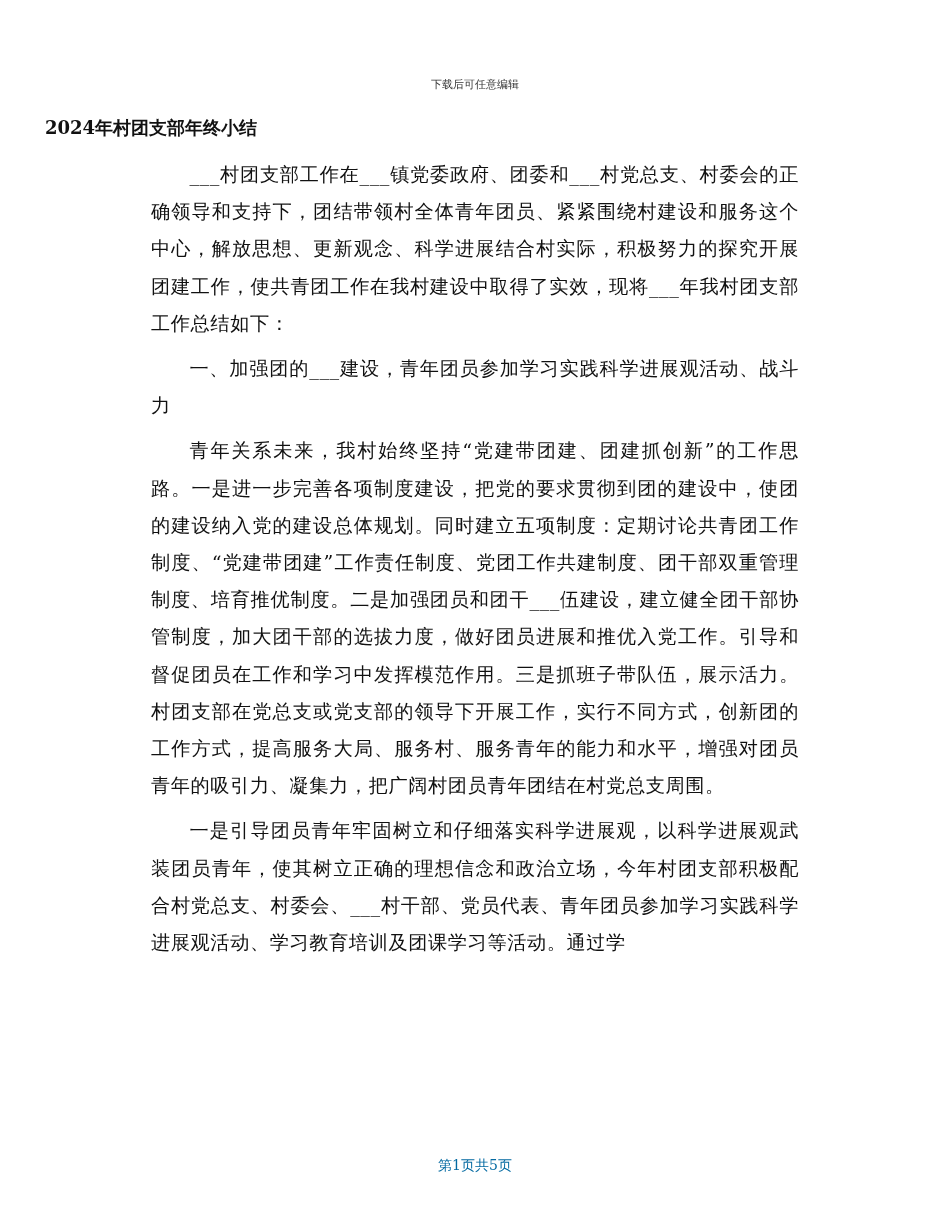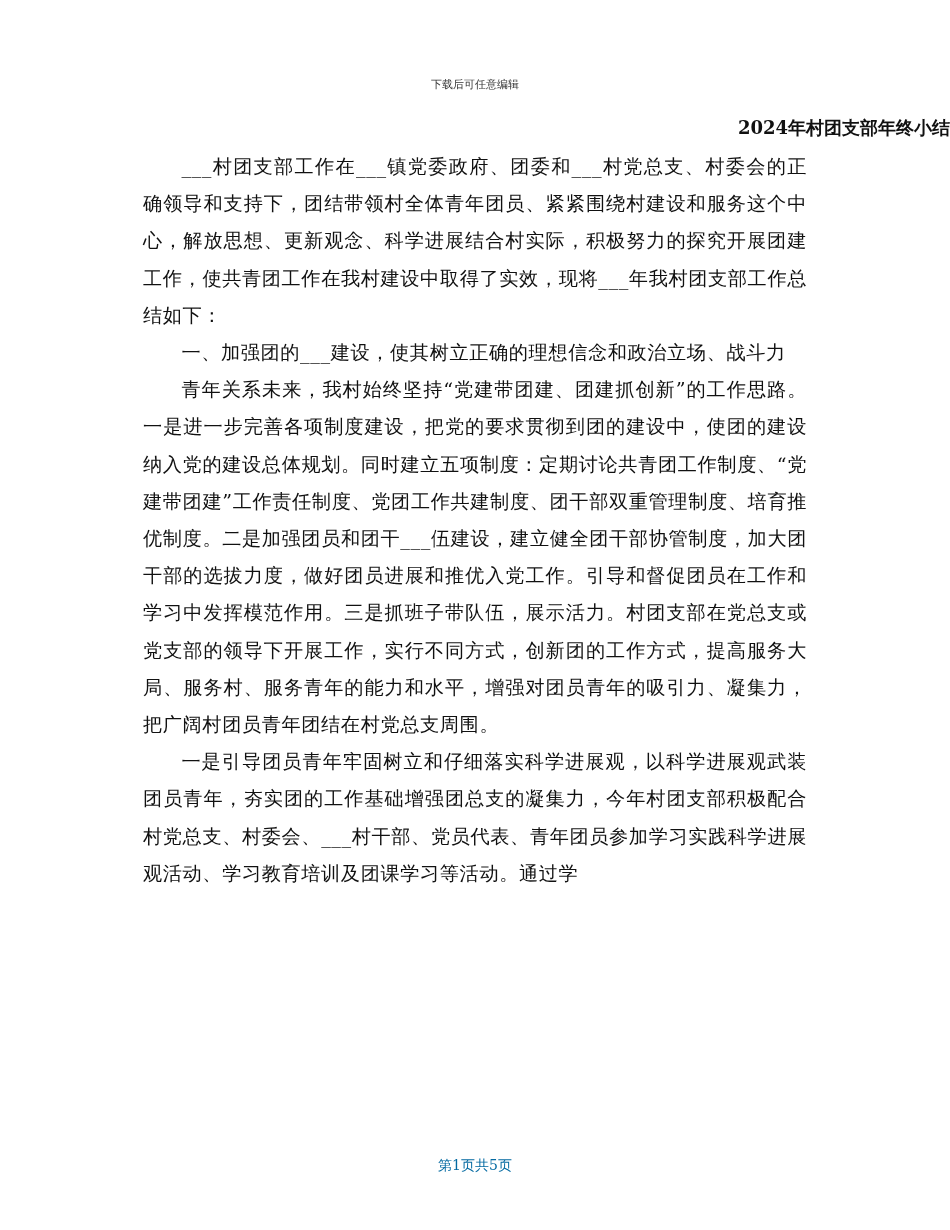--- a/index.html
+++ b/index.html
@@ -1,34 +1,34 @@
 <!DOCTYPE html>
 <html><head>
 <meta charset="utf-8">
 <style>
   html, body { margin: 0; padding: 0; background: #ffffff; }
   body { width: 950px; height: 1230px; position: relative; overflow: hidden;
          font-family: "DejaVu Serif", "Liberation Serif", serif; color: #111; }
   .header-note { position: absolute; top: 53px; left: 0; width: 950px; text-align: center;
                  font-size: 11px; color: #333; font-family: "DejaVu Sans", sans-serif; margin-top: 24px; }
-  .title { position: absolute; top: 116px; left: 0; width: 950px; text-align: right;
+  .title { position: absolute; top: 116px; left: 0; width: 950px; text-align: left;
            font-size: 18px; font-weight: bold; padding-left: 45px; box-sizing: border-box; }
   .body-text { position: absolute; top: 148px; left: 143px; width: 664px;
                font-size: 19.2px; line-height: 37.2px; text-align: justify; letter-spacing: 0.6px; }
-  .body-text p { margin: 0; text-indent: 2em; }
+  .body-text p { margin: 8px; text-indent: 2em; }
   .footer { position: absolute; top: 1157px; left: 0; width: 950px; text-align: center;
             font-size: 14px; color: #0369a1; }
 </style>
 </head>
 <body>
 
 <div class="header-note">下载后可任意编辑</div>
 
 <div class="title">2024年村团支部年终小结</div>
 
 <div class="body-text">
   <p>___村团支部工作在___镇党委政府、团委和___村党总支、村委会的正确领导和支持下，团结带领村全体青年团员、紧紧围绕村建设和服务这个中心，解放思想、更新观念、科学进展结合村实际，积极努力的探究开展团建工作，使共青团工作在我村建设中取得了实效，现将___年我村团支部工作总结如下：</p>
-  <p>一、加强团的___建设，使其树立正确的理想信念和政治立场、战斗力</p>
+  <p>一、加强团的___建设，青年团员参加学习实践科学进展观活动、战斗力</p>
   <p>青年关系未来，我村始终坚持“党建带团建、团建抓创新”的工作思路。一是进一步完善各项制度建设，把党的要求贯彻到团的建设中，使团的建设纳入党的建设总体规划。同时建立五项制度：定期讨论共青团工作制度、“党建带团建”工作责任制度、党团工作共建制度、团干部双重管理制度、培育推优制度。二是加强团员和团干___伍建设，建立健全团干部协管制度，加大团干部的选拔力度，做好团员进展和推优入党工作。引导和督促团员在工作和学习中发挥模范作用。三是抓班子带队伍，展示活力。村团支部在党总支或党支部的领导下开展工作，实行不同方式，创新团的工作方式，提高服务大局、服务村、服务青年的能力和水平，增强对团员青年的吸引力、凝集力，把广阔村团员青年团结在村党总支周围。</p>
-  <p>一是引导团员青年牢固树立和仔细落实科学进展观，以科学进展观武装团员青年，夯实团的工作基础增强团总支的凝集力，今年村团支部积极配合村党总支、村委会、___村干部、党员代表、青年团员参加学习实践科学进展观活动、学习教育培训及团课学习等活动。通过学</p>
+  <p>一是引导团员青年牢固树立和仔细落实科学进展观，以科学进展观武装团员青年，使其树立正确的理想信念和政治立场，今年村团支部积极配合村党总支、村委会、___村干部、党员代表、青年团员参加学习实践科学进展观活动、学习教育培训及团课学习等活动。通过学</p>
 </div>
 
 <div class="footer">第1页共5页</div>
 
 </body></html>

